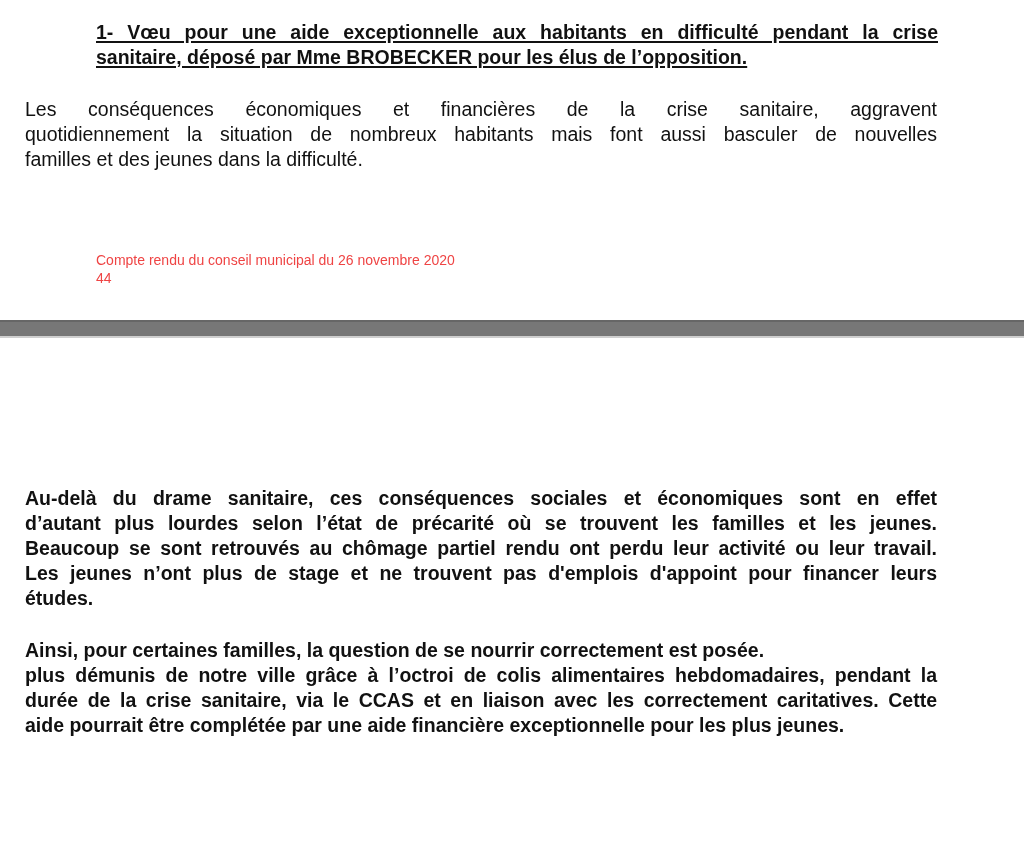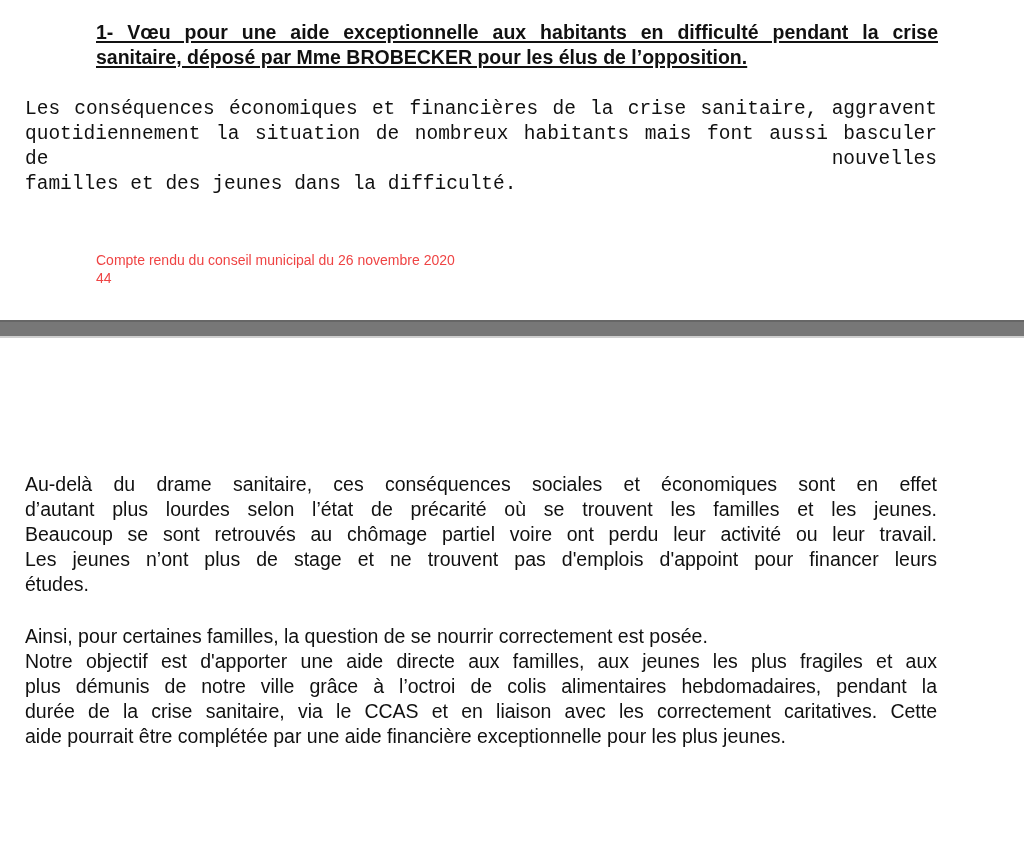--- a/index.html
+++ b/index.html
@@ -3,21 +3,21 @@
 <meta charset="utf-8">
 <style>
   html, body { margin:0; padding:0; }
   body {
     width:1024px; height:851px; overflow:hidden; position:relative;
     background:#ffffff; color:#111;
     font-family:"Liberation Sans", sans-serif;
   }
   .page { position:absolute; left:0; width:1024px; background:#fff; }
   #page1 { top:0; height:320px; }
-  #page2 { top:342px; height:442px; background:linear-gradient(#fff 0, #fff 480px, #f7f7f7 100%); }
+  #page2 { top:356px; height:442px; background:linear-gradient(#fff 0, #fff 480px, #f7f7f7 100%);font-weight:bold; }
   .separator {
     position:absolute; left:0; top:320px; width:1024px; height:18px;
     background:#777;
     box-shadow: inset 0 2px 0 #666, inset 0 -2px 0 #cfcfcf;
   }
   .title {
     position:absolute; left:96px; top:20px; width:842px;
     font-weight:bold; font-size:19.5px; line-height:25px;
     text-decoration:underline; text-decoration-thickness:2px; text-underline-offset:2px;
     margin:0;
@@ -36,44 +36,43 @@
 </style>
 </head>
 <body>
 
 <div class="page" id="page1">
   <h2 class="title">
     <span class="just" style="text-align:justify;text-align-last:justify;white-space:normal;">1- Vœu pour une aide exceptionnelle aux habitants en difficulté pendant la crise</span>
     <span>sanitaire, déposé par Mme BROBECKER pour les élus de l’opposition.</span>
   </h2>
 
-  <p class="para" style="top:97px;font-family:Liberation Mono, monospace;">
+  <p class="para" style="top:97px;">
     <span class="line just">Les conséquences économiques et financières de la crise sanitaire, aggravent</span>
     <span class="line just">quotidiennement la situation de nombreux habitants mais font aussi basculer de nouvelles</span>
     <span class="line">familles et des jeunes dans la difficulté.</span>
   </p>
 
   <div class="footer">
     <span>Compte rendu du conseil municipal du 26 novembre 2020</span>
     <span>44</span>
   </div>
 </div>
 
 <div class="separator"></div>
 
 <div class="page" id="page2">
   <p class="para" style="top:130px;">
     <span class="line just">Au-delà du drame sanitaire, ces conséquences sociales et économiques sont en effet</span>
     <span class="line just">d’autant plus lourdes selon l’état de précarité où se trouvent les familles et les jeunes.</span>
-    <span class="line just">Beaucoup se sont retrouvés au chômage partiel voire ont perdu leur activité ou leur travail.</span>
+    <span class="line just">Beaucoup se sont retrouvés au chômage partiel rendu ont perdu leur activité ou leur travail.</span>
     <span class="line just">Les jeunes n’ont plus de stage et ne trouvent pas d'emplois d'appoint pour financer leurs</span>
     <span class="line">études.</span>
   </p>
 
   <p class="para" style="top:282px;">
     <span class="line">Ainsi, pour certaines familles, la question de se nourrir correctement est posée.</span>
-    <span class="line just">Notre objectif est d'apporter une aide directe aux familles, aux jeunes les plus fragiles et aux</span>
     <span class="line just">plus démunis de notre ville grâce à l’octroi de colis alimentaires hebdomadaires, pendant la</span>
     <span class="line just">durée de la crise sanitaire, via le CCAS et en liaison avec les correctement caritatives. Cette</span>
     <span class="line">aide pourrait être complétée par une aide financière exceptionnelle pour les plus jeunes.</span>
   </p>
 
 </div>
 
 </body></html>

